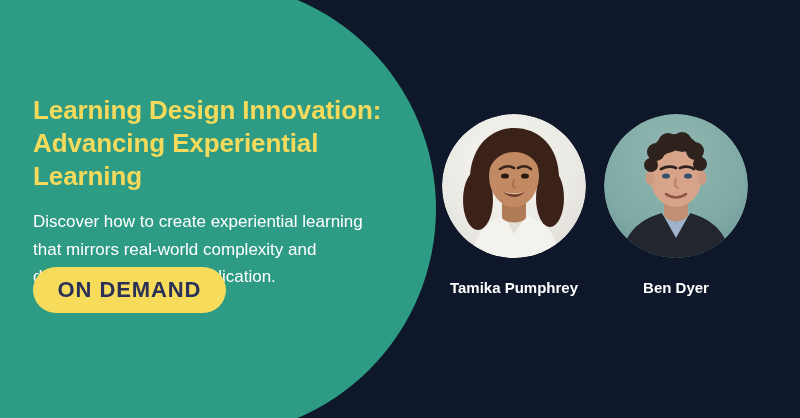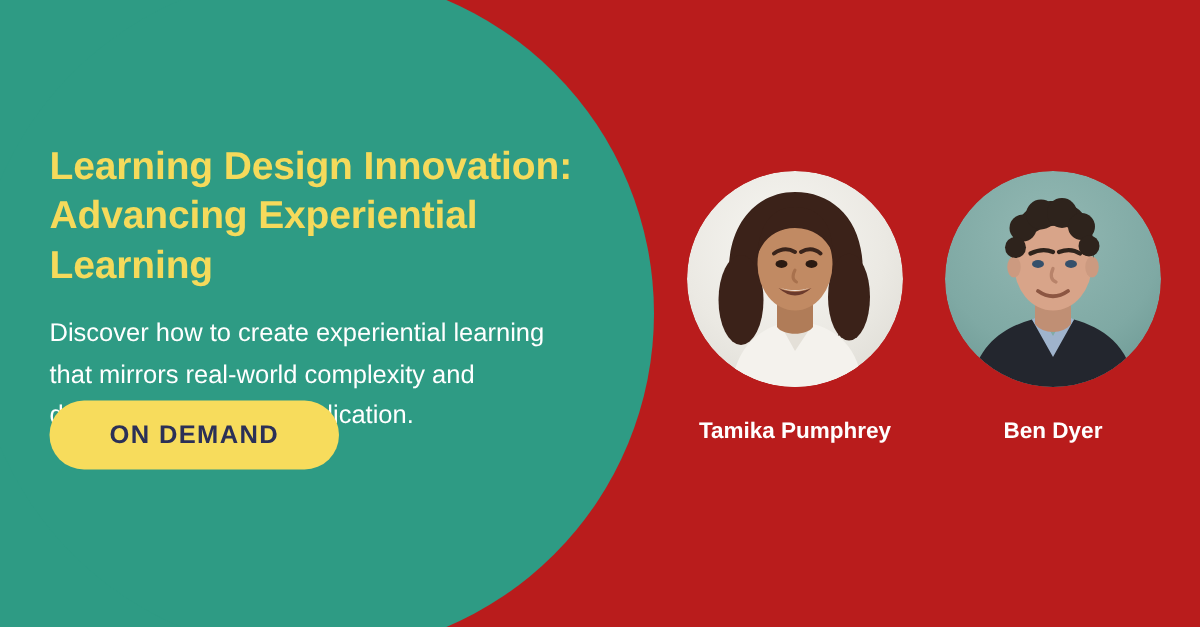--- a/index.html
+++ b/index.html
@@ -9,21 +9,21 @@
   }
   body {
     font-family: "Liberation Sans", sans-serif;
   }
 
   .promo-banner {
     position: relative;
     width: 800px;
     height: 418px;
     overflow: hidden;
-    background: #b91c1c;
+    background: #0f172a;
   }
 
   
   .teal-blob {
     position: absolute;
     left: -18px;
     top: -18px;
     width: 454px;
     height: 454px;
     border-radius: 50%;
@@ -68,35 +68,35 @@
     position: absolute;
     left: 33px;
     top: 267px;
     width: 193px;
     height: 46px;
     border: none;
     border-radius: 23px;
     background: #f7dc5c;
     color: #2b3057;
     font-family: "Liberation Sans", sans-serif;
-    font-size: 17px;
+    font-size: 22px;
     font-weight: bold;
     letter-spacing: 0.9px;
     cursor: pointer;
     z-index: 6;
     padding: 0;
   }
 
   
   .speakers {
     position: absolute;
-    left: 458px;
+    left: 442px;
     top: 114px;
     display: flex;
-    gap: 28px;
+    gap: 18px;
     z-index: 5;
   }
   .speaker {
     width: 144px;
     display: flex;
     flex-direction: column;
     align-items: center;
   }
   .avatar {
     width: 144px;

